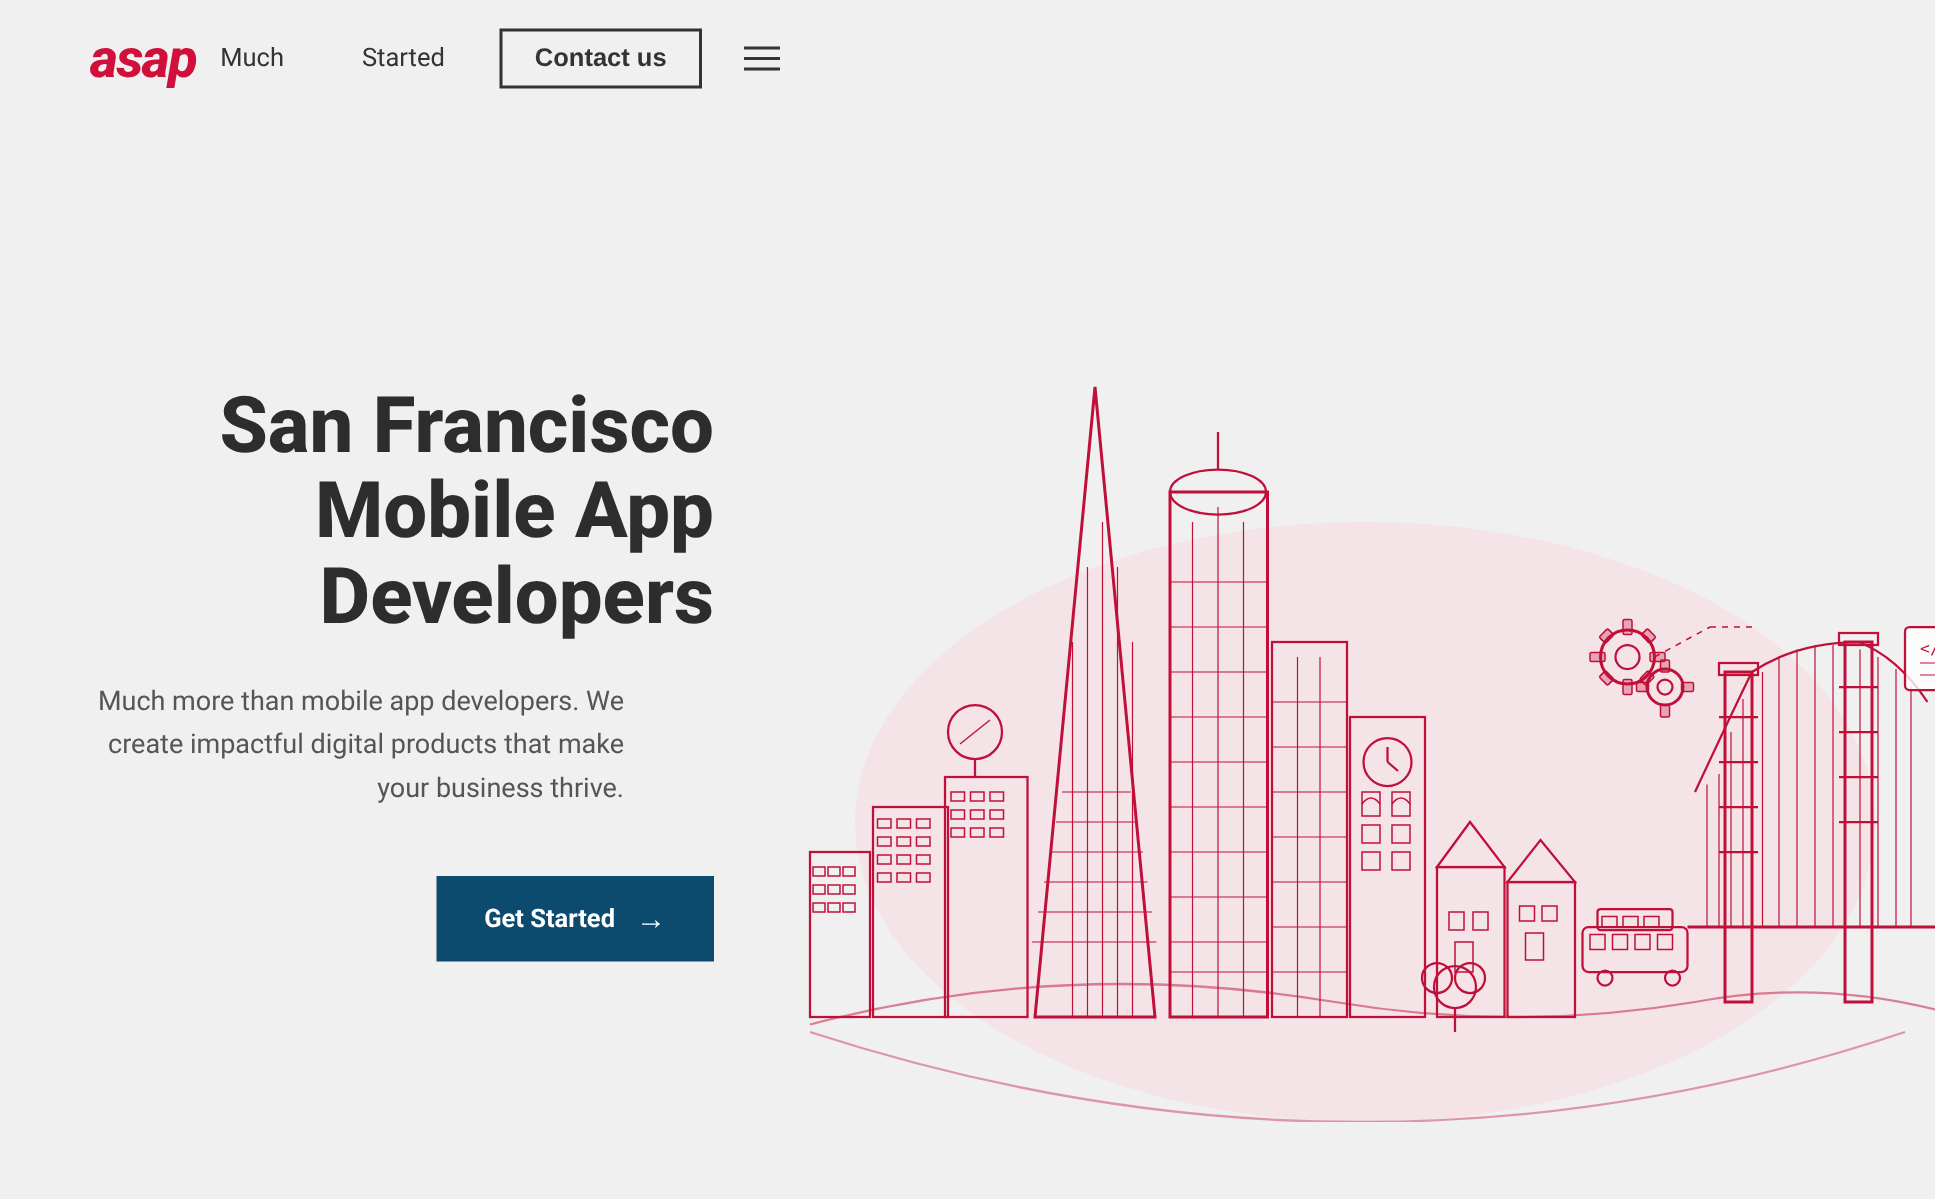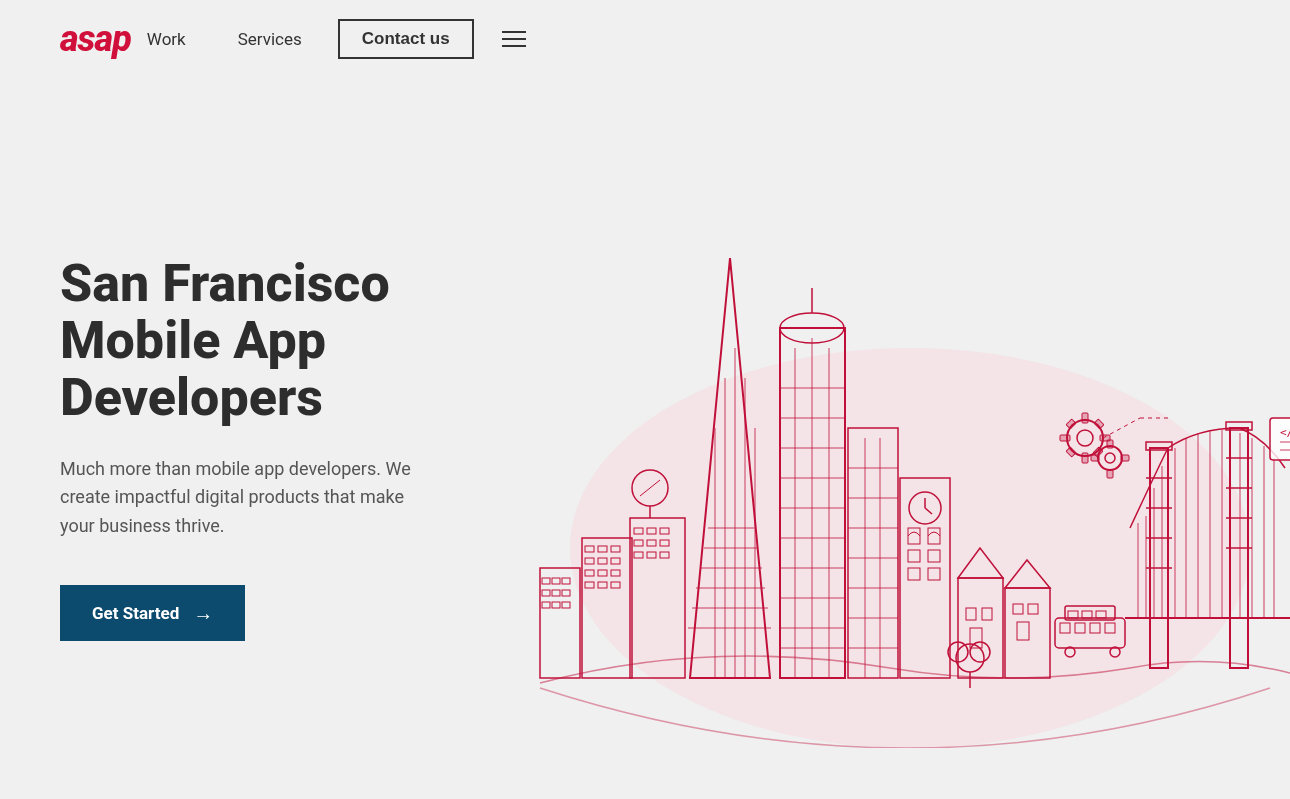--- a/index.html
+++ b/index.html
@@ -74,24 +74,25 @@
       display: block;
       width: 24px;
       height: 2px;
       background: #333;
     }
 
     
     .hero {
       display: flex;
       align-items: center;
-      padding: 60px 60px 0 60px;
+      padding: 60px 60px 0 36px;
       min-height: 680px;
       position: relative;
       overflow: hidden;
+      text-align: right;
     }
 
     .hero-text {
       flex: 0 0 440px;
       z-index: 2;
     }
 
     .hero-title {
       font-size: 52px;
       font-weight: 800;
@@ -141,22 +142,22 @@
       width: 100%;
       height: 100%;
     }
   </style>
 </head>
 <body>
 
 <header>
   <div class="logo">asap</div>
   <nav>
-    <a class="nav-link">Work</a>
-    <a class="nav-link">Services</a>
+    <a class="nav-link">Much</a>
+    <a class="nav-link">Started</a>
     <button class="contact-btn">Contact us</button>
     <div class="menu-icon">
       <span></span>
       <span></span>
       <span></span>
     </div>
   </nav>
 </header>
 
 <section class="hero">

